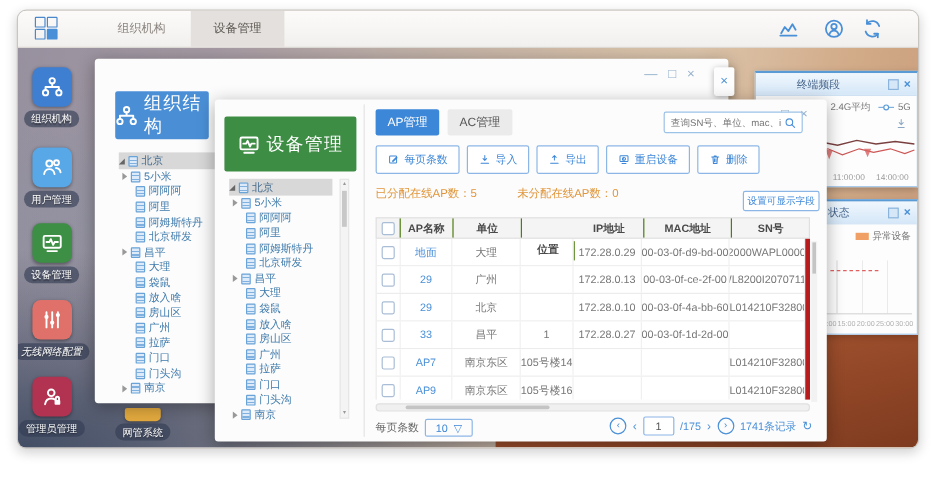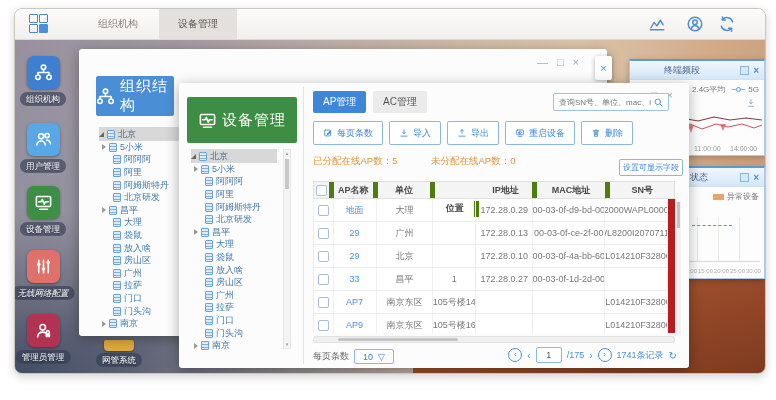--- a/index.html
+++ b/index.html
@@ -79,23 +79,23 @@
   .search{position:absolute;left:374px;top:10px;width:116px;height:18px;border:1px solid #9cc2e8;border-radius:2px;background:#fff;display:flex;align-items:center;box-sizing:border-box}
   .search input{flex:1;border:0;outline:0;font-size:8px;color:#555;padding:0 2px 0 5px;background:transparent;min-width:0;font-family:inherit}
   .search .sic{width:11px;height:11px;color:#4a90d8;margin-right:4px;flex:none;cursor:pointer}
   .toolbar{position:absolute;left:134px;top:38px;display:flex;gap:6px}
   .tbtn{height:22px;display:flex;align-items:center;gap:4px;padding:0 9px;background:#fff;border:1px solid #8cb6e6;border-radius:2px;color:#3d87d8;font-size:9px;cursor:pointer}
   .tbtn svg{width:10px;height:10px}
   .status{position:absolute;font-size:9.5px;color:#e0953a;white-space:nowrap}
   .fieldsbtn{position:absolute;left:440px;top:76px;width:64px;height:17px;background:#fff;border:1px solid #8cb6e6;border-radius:2px;color:#3d87d8;font-size:8px;display:flex;align-items:center;justify-content:center;cursor:pointer;box-sizing:border-box}
   .table{position:absolute;left:134px;top:98px;width:362px;font-size:9px;color:#777}
   .t-head{display:flex;background:#f4f4f4;border:1px solid #e0e0e0;height:18px;align-items:center;font-weight:bold;color:#4a4a4a;box-sizing:border-box}
-  .t-cell{display:flex;align-items:center;justify-content:center;height:100%;border-right:5px solid #4d7c0f;overflow:hidden;white-space:nowrap;box-sizing:border-box}
+  .t-cell{display:flex;align-items:center;justify-content:center;height:100%;border-right:1px solid #4d7c0f;overflow:hidden;white-space:nowrap;box-sizing:border-box}
   .t-cell:last-child{border-right:none}
-  .t-body{height:134px;overflow:hidden;border-left:1px solid #ececec;border-right:7px solid #b91c1c}
+  .t-body{height:134px;overflow:hidden;border-left:1px solid #ececec;border-right:4px solid #b91c1c}
   .t-row{display:flex;height:22px;align-items:center;border-bottom:1px solid #ececec;cursor:pointer;background:#fff}
   .t-row .t-cell{border-right:1px solid #f0f0f0}
   .cb{width:9px;height:9px;border:1px solid #a9bdd6;border-radius:2px;background:#fff;cursor:pointer}
   .cname{color:#4a90d8}
   .hscroll{position:absolute;left:134px;top:253px;width:362px;height:7px;background:#f0f0f0;border:1px solid #e0e0e0;border-radius:3px;box-sizing:border-box;cursor:pointer}
   .hscroll b{position:absolute;left:24px;top:1px;width:120px;height:3px;background:#c4c4c4;border-radius:3px}
   .vscroll{position:absolute;left:497px;top:118px;width:5px;height:134px;background:#f2f2f2;cursor:pointer}
   .vscroll b{position:absolute;top:1px;left:1px;width:3px;height:26px;background:#c4c4c4}
   .tscroll{position:absolute;left:104px;top:66px;width:8px;height:200px;background:#f4f4f4;border:1px solid #e6e6e6;box-sizing:border-box;font-size:5px;color:#999;text-align:center;line-height:5px;cursor:pointer}
   .tscroll b{position:absolute;top:9px;left:1px;width:4px;height:30px;background:#c8c8c8}

